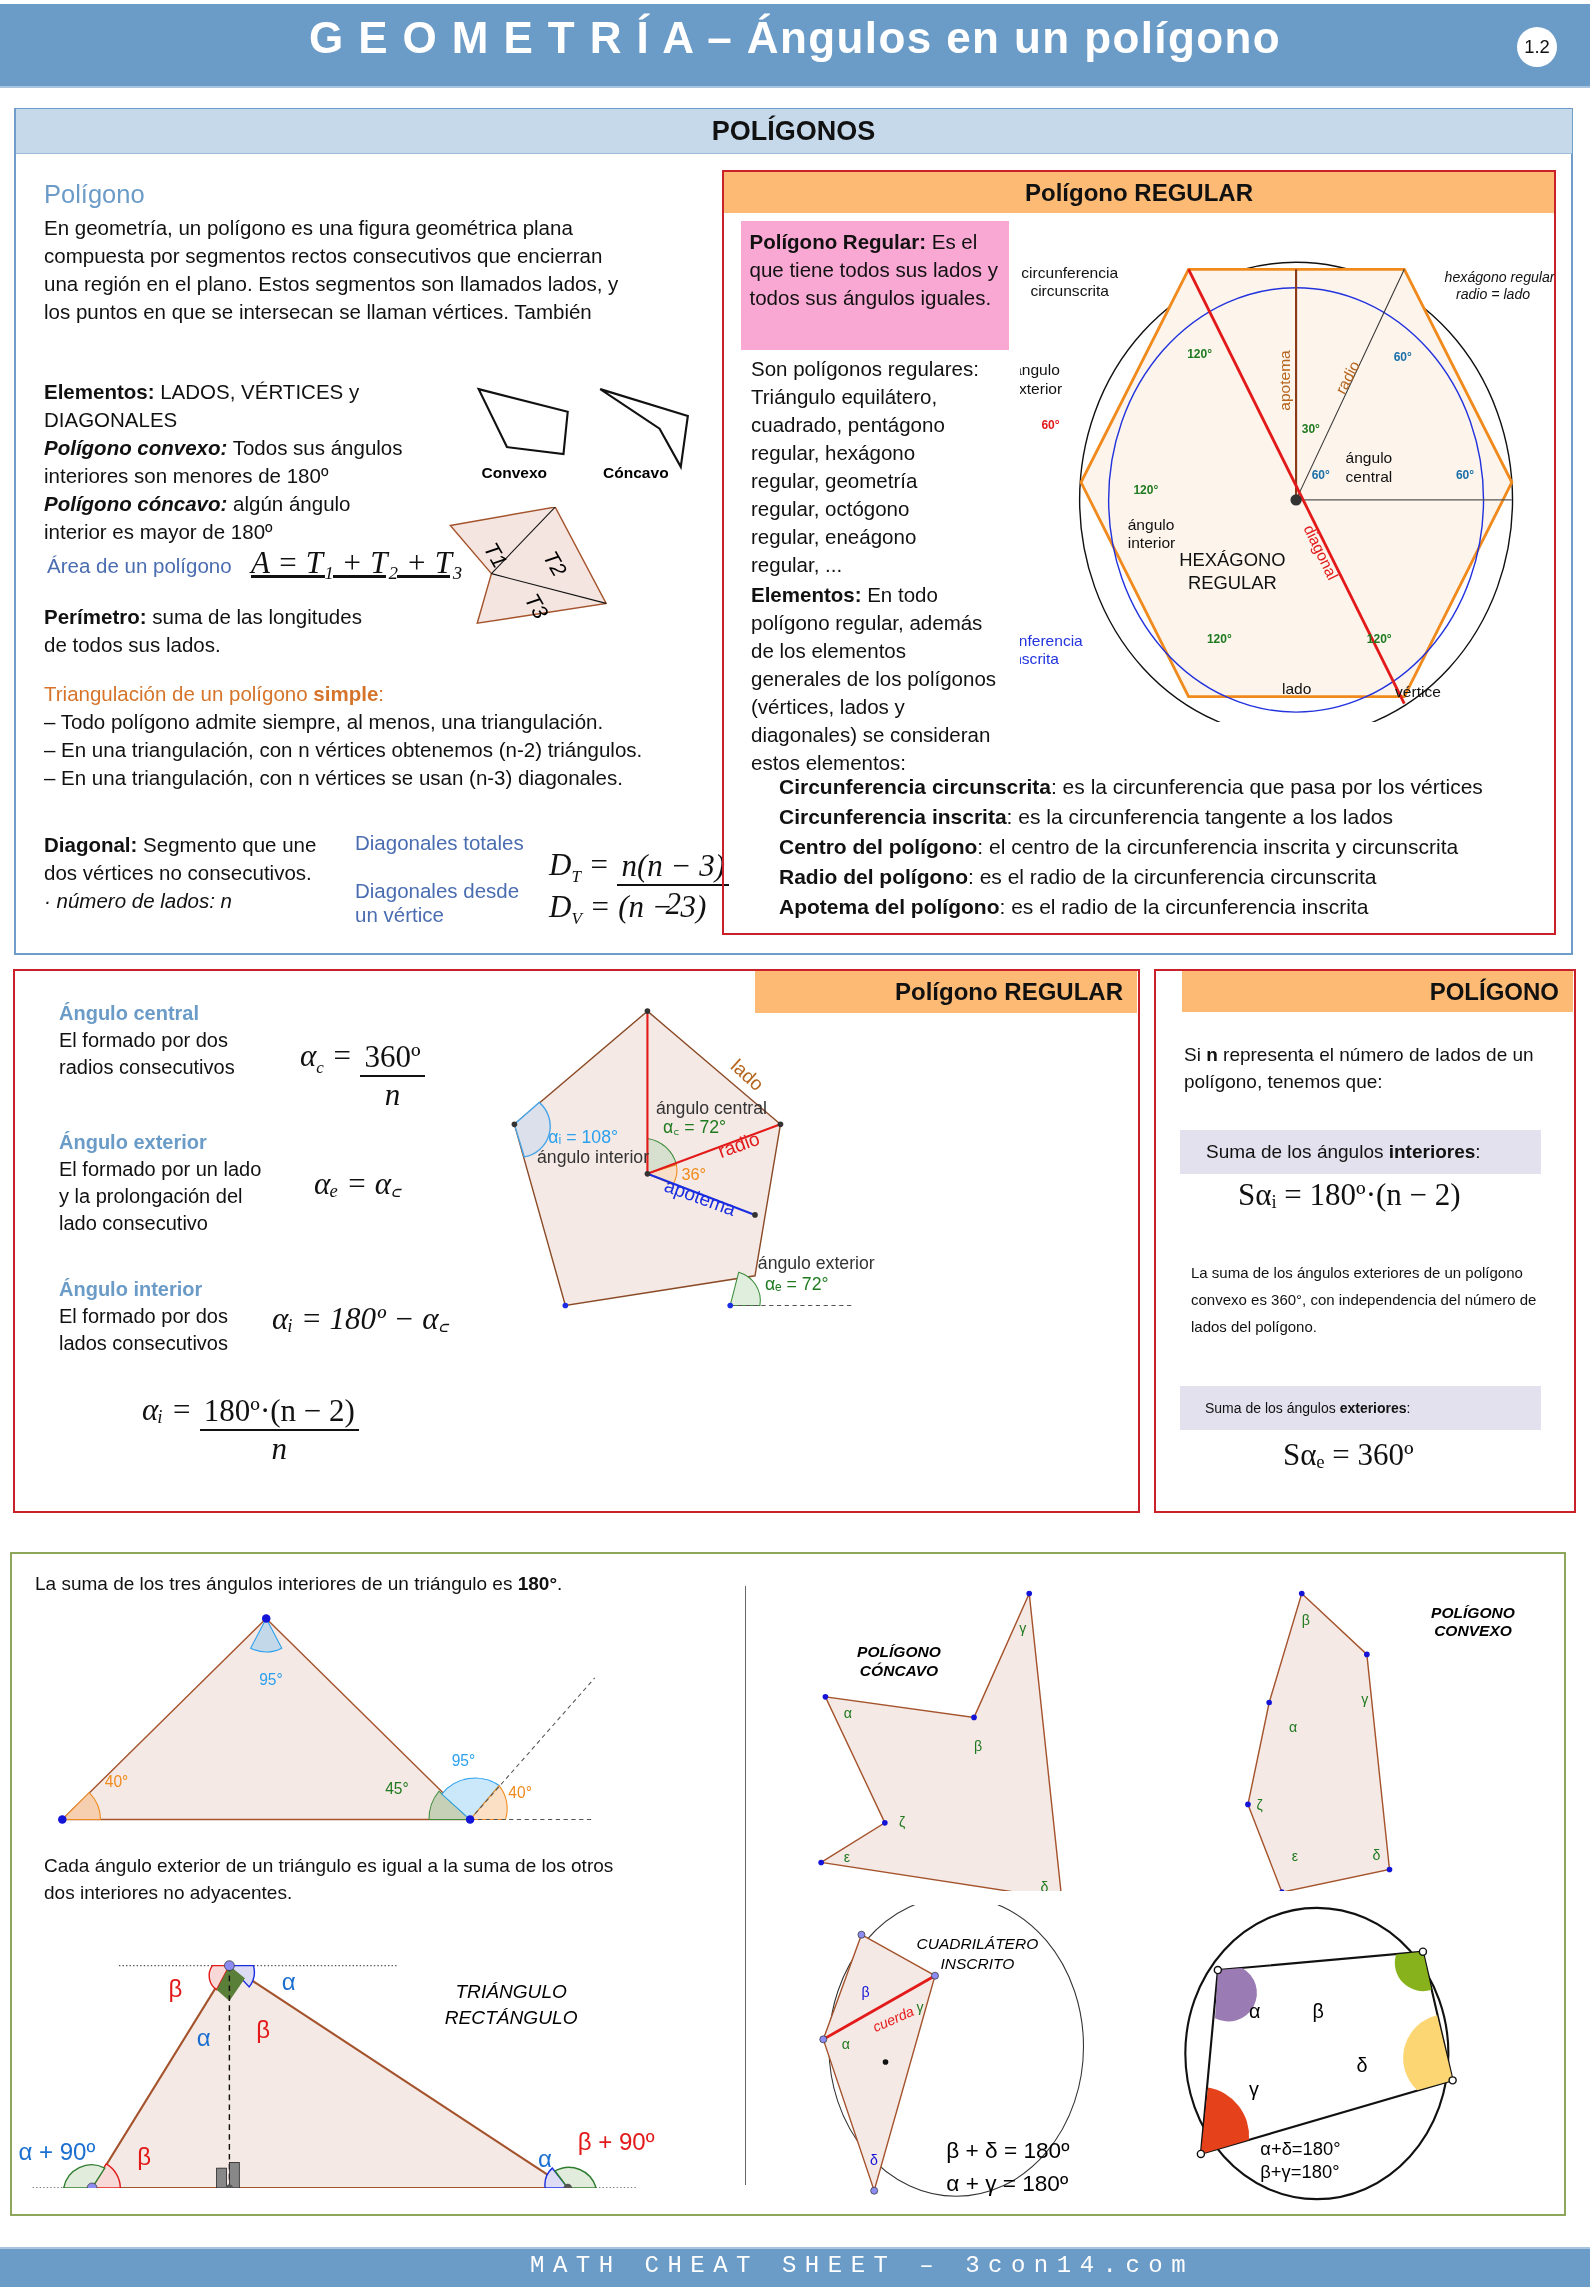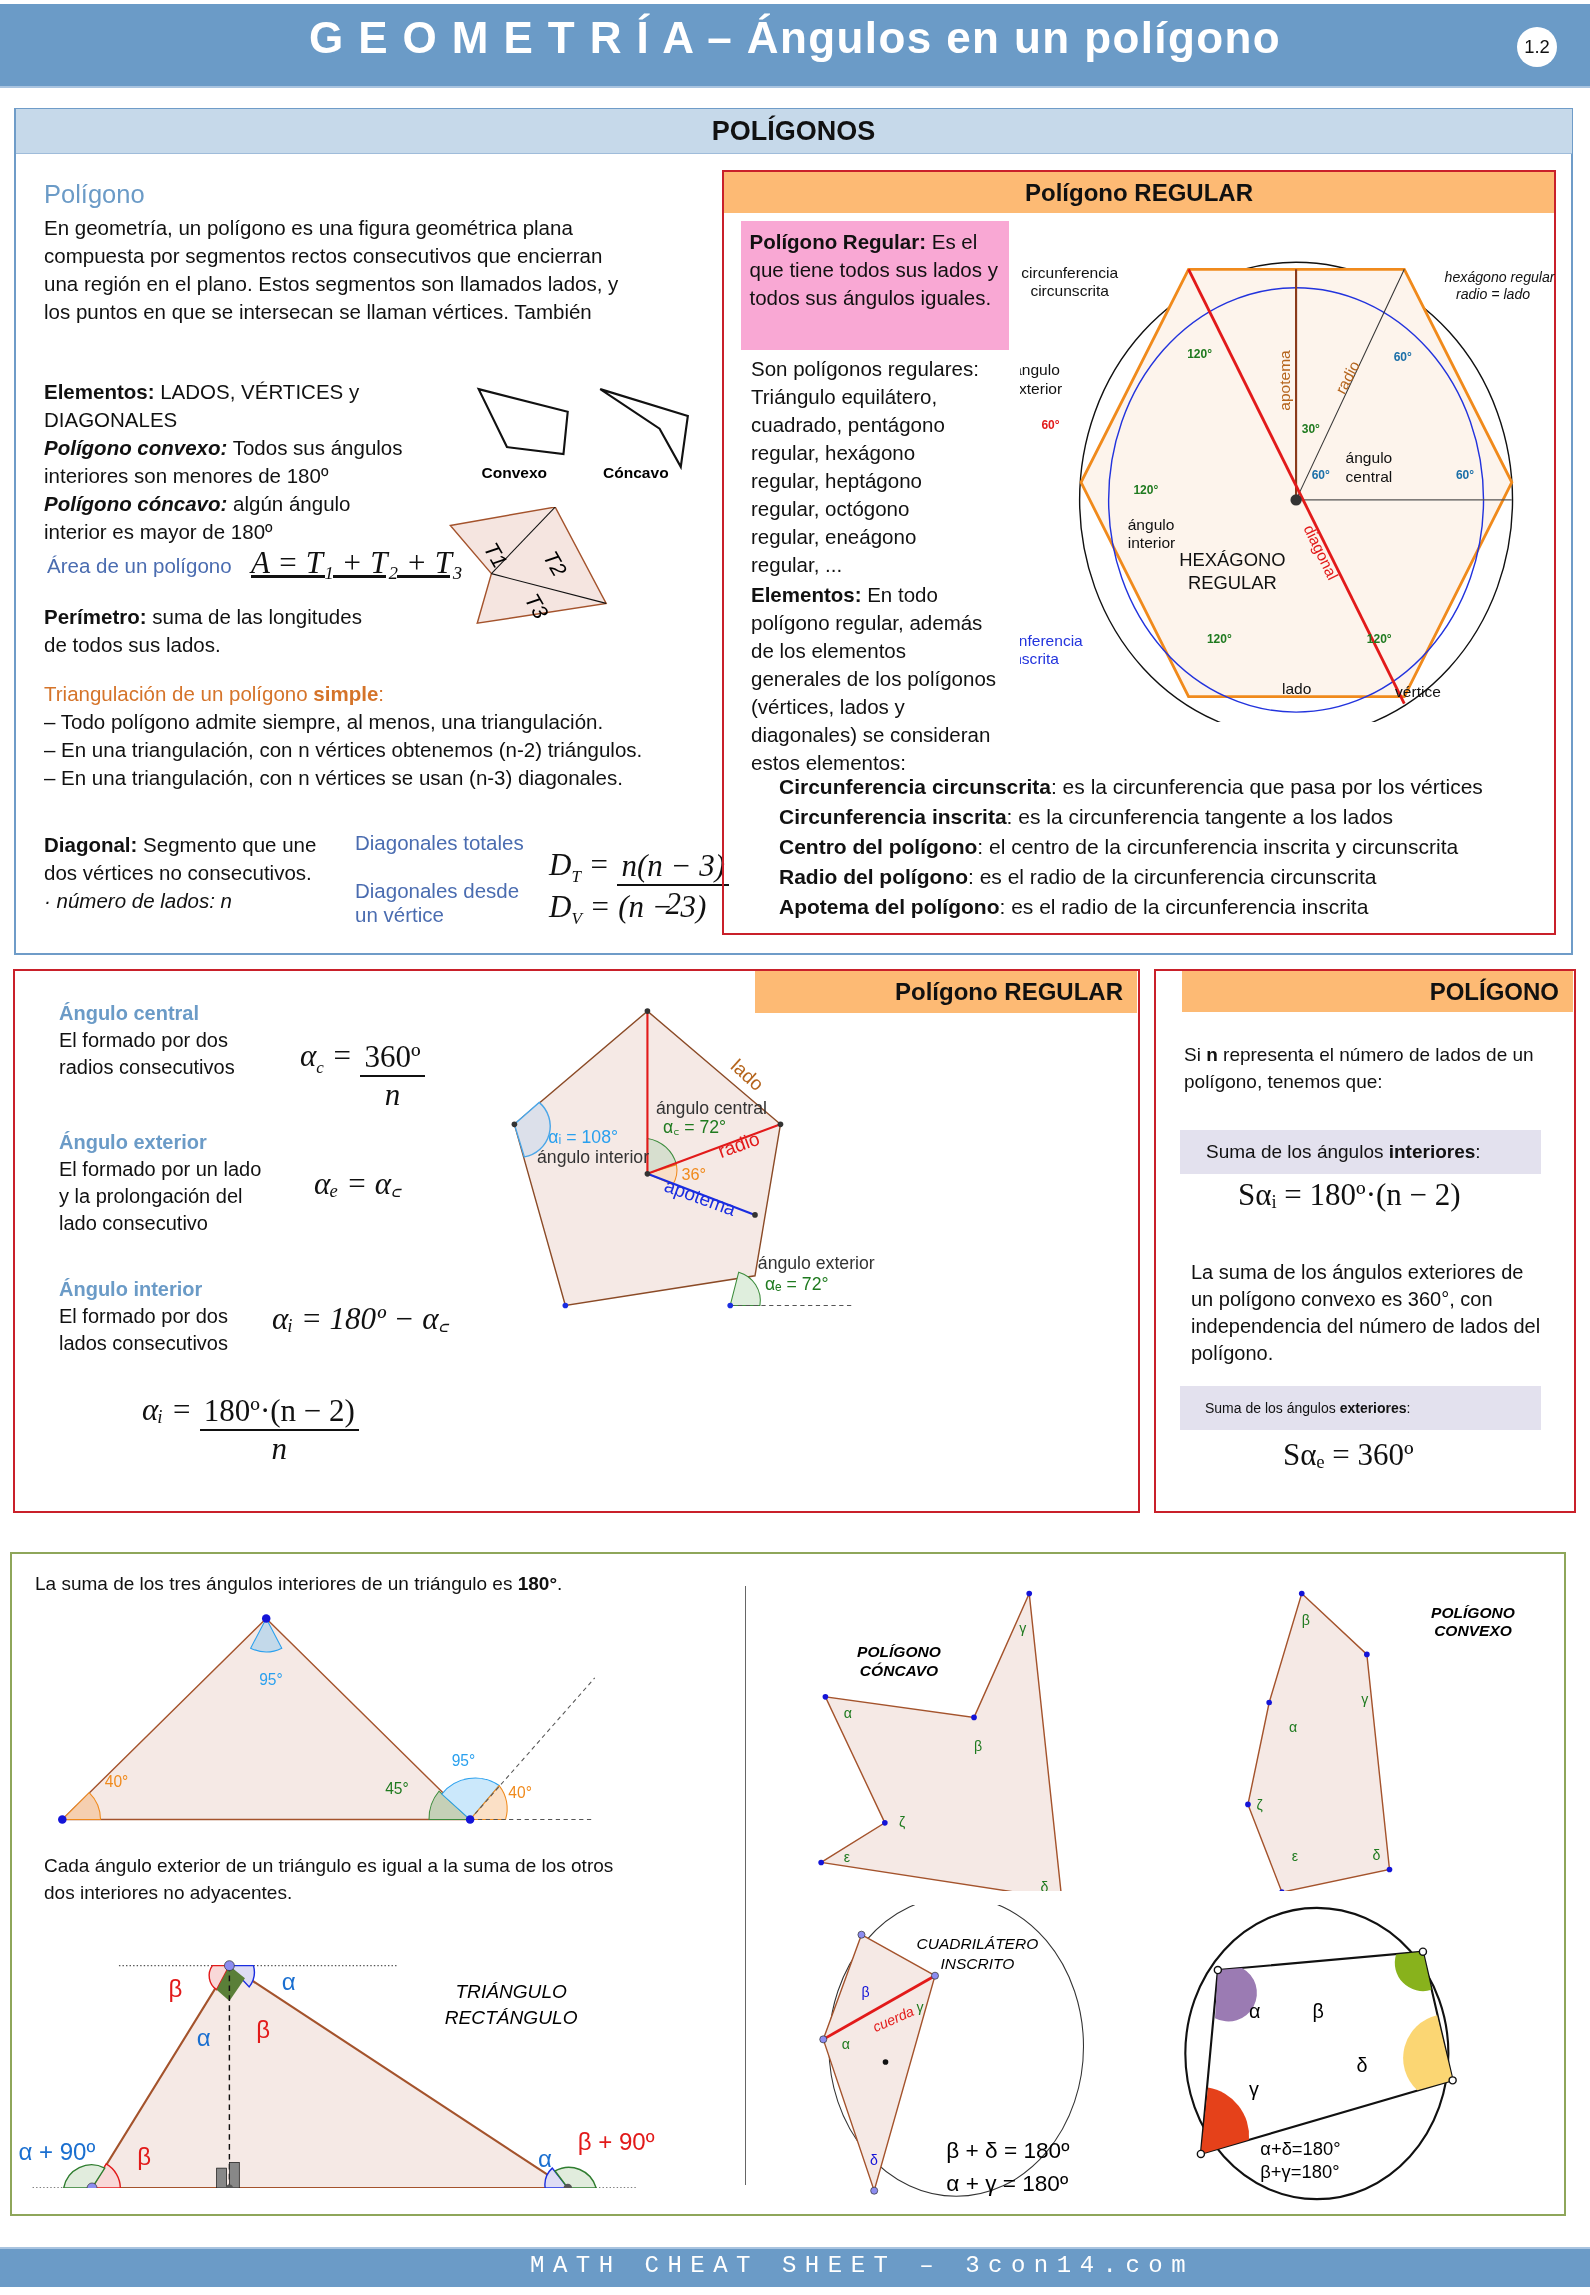--- a/index.html
+++ b/index.html
@@ -104,21 +104,21 @@
 <div class="abs box-red" style="left:722px;top:170px;width:834px;height:765px;"></div>
 <div class="abs peach" style="left:724px;top:172px;width:830px;height:41px;text-align:center;font-size:24px;font-weight:bold;line-height:41px;">Polígono REGULAR</div>
 <div class="abs lightblue t" style="left:741px;top:221px;width:268px;height:129px;padding:7px 8.5px;">
   <b>Polígono Regular:</b> <span>Es el que tiene todos sus lados y todos sus ángulos iguales.</span>
 </div>
 <div class="abs t" style="left:751px;top:355px;width:269px;">
   <div>Son polígonos regulares:</div>
   <div>Triángulo equilátero,</div>
   <div>cuadrado, pentágono</div>
   <div>regular, hexágono</div>
-  <div>regular, heptágono</div>
+  <div>regular, geometría</div>
   <div>regular, octógono</div>
   <div>regular, eneágono</div>
   <div>regular, ...</div>
 </div>
 <div class="abs t" style="left:751px;top:581px;width:269px;">
   <div><b>Elementos:</b><span> En todo</span></div>
   <div>polígono regular, además</div>
   <div>de los elementos</div>
   <div>generales de los polígonos</div>
   <div>(vértices, lados y</div>
@@ -243,21 +243,21 @@
 
 <div class="abs box-red" style="left:1154px;top:969px;width:422px;height:544px;"></div>
 <div class="abs peach" style="left:1182px;top:971px;width:391px;height:41px;text-align:right;padding-right:14px;font-size:24px;font-weight:bold;line-height:41px;">POLÍGONO</div>
 <div class="abs" style="left:1184px;top:1041px;width:368px;font-size:19px;line-height:27px;">
   <span>Si </span><b>n</b><span> representa el número de lados de un polígono, tenemos que:</span>
 </div>
 <div class="abs lav" style="left:1180px;top:1130px;width:361px;height:44px;padding-left:26px;font-size:19px;line-height:44px;">
   <span>Suma de los ángulos </span><b>interiores</b>:
 </div>
 <div class="abs math" style="left:1238px;top:1177px;font-style:normal;">Sαᵢ = 180º·(n − 2)</div>
-<div class="abs" style="left:1191px;top:1259px;width:354px;font-size:20px;line-height:27px;">La suma de los ángulos exteriores de un polígono convexo es 360°, con independencia del número de lados del polígono.</div>
+<div class="abs" style="left:1191px;top:1259px;width:354px;font-size:15px;line-height:27px;">La suma de los ángulos exteriores de un polígono convexo es 360°, con independencia del número de lados del polígono.</div>
 <div class="abs lav" style="left:1180px;top:1386px;width:361px;height:44px;padding-left:25px;font-size:14px;line-height:44px;">
   <span>Suma de los ángulos </span><b>exteriores</b>:
 </div>
 <div class="abs math" style="left:1283px;top:1437px;font-style:normal;">Sαₑ = 360º</div>
 
 <div class="abs green-frame" style="left:10px;top:1552px;width:1556px;height:664px;"></div>
 <div class="abs" style="left:745px;top:1586px;width:1.4px;height:599px;background:#666;"></div>
 
 <div class="abs" style="left:35px;top:1573px;font-size:19px;">
   <span>La suma de los tres ángulos interiores de un triángulo es </span><b>180°</b><span>.</span>

